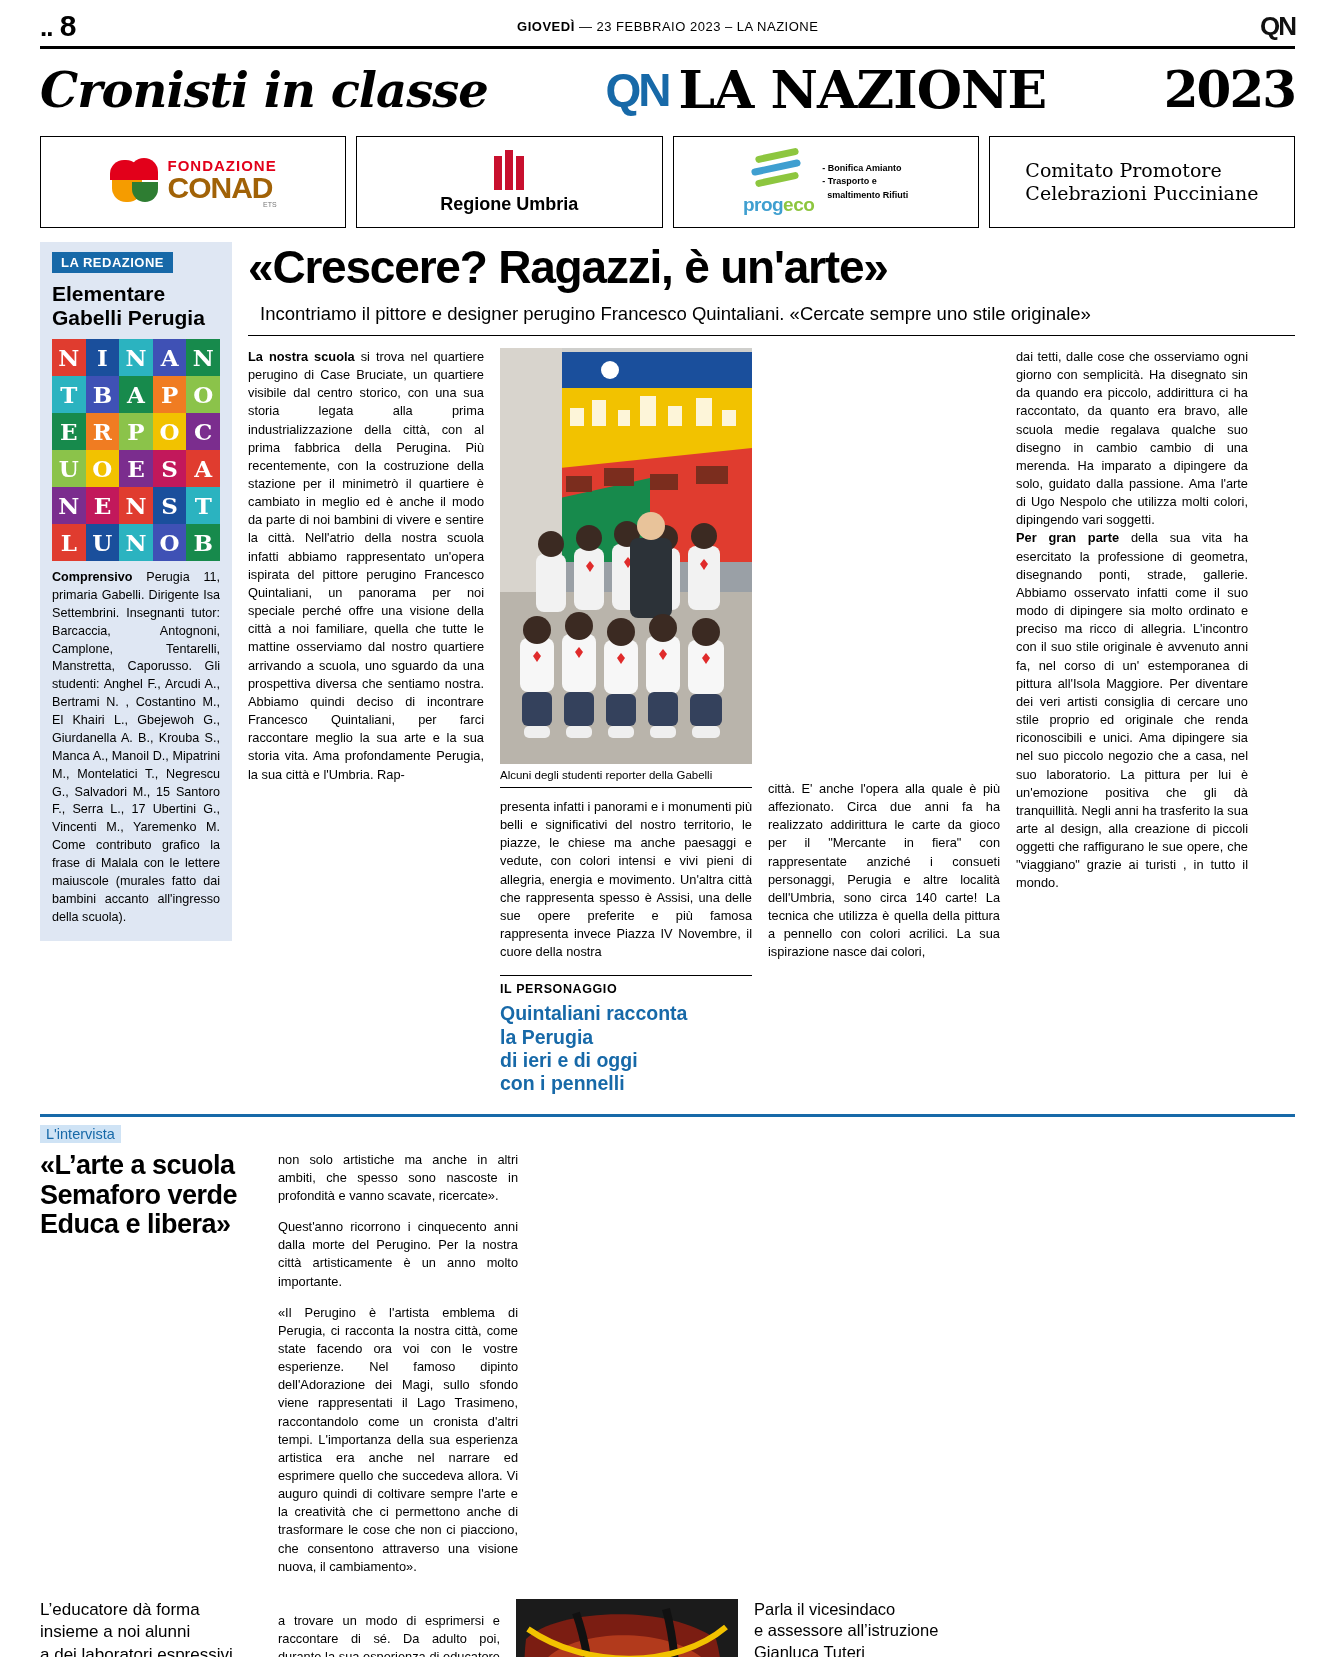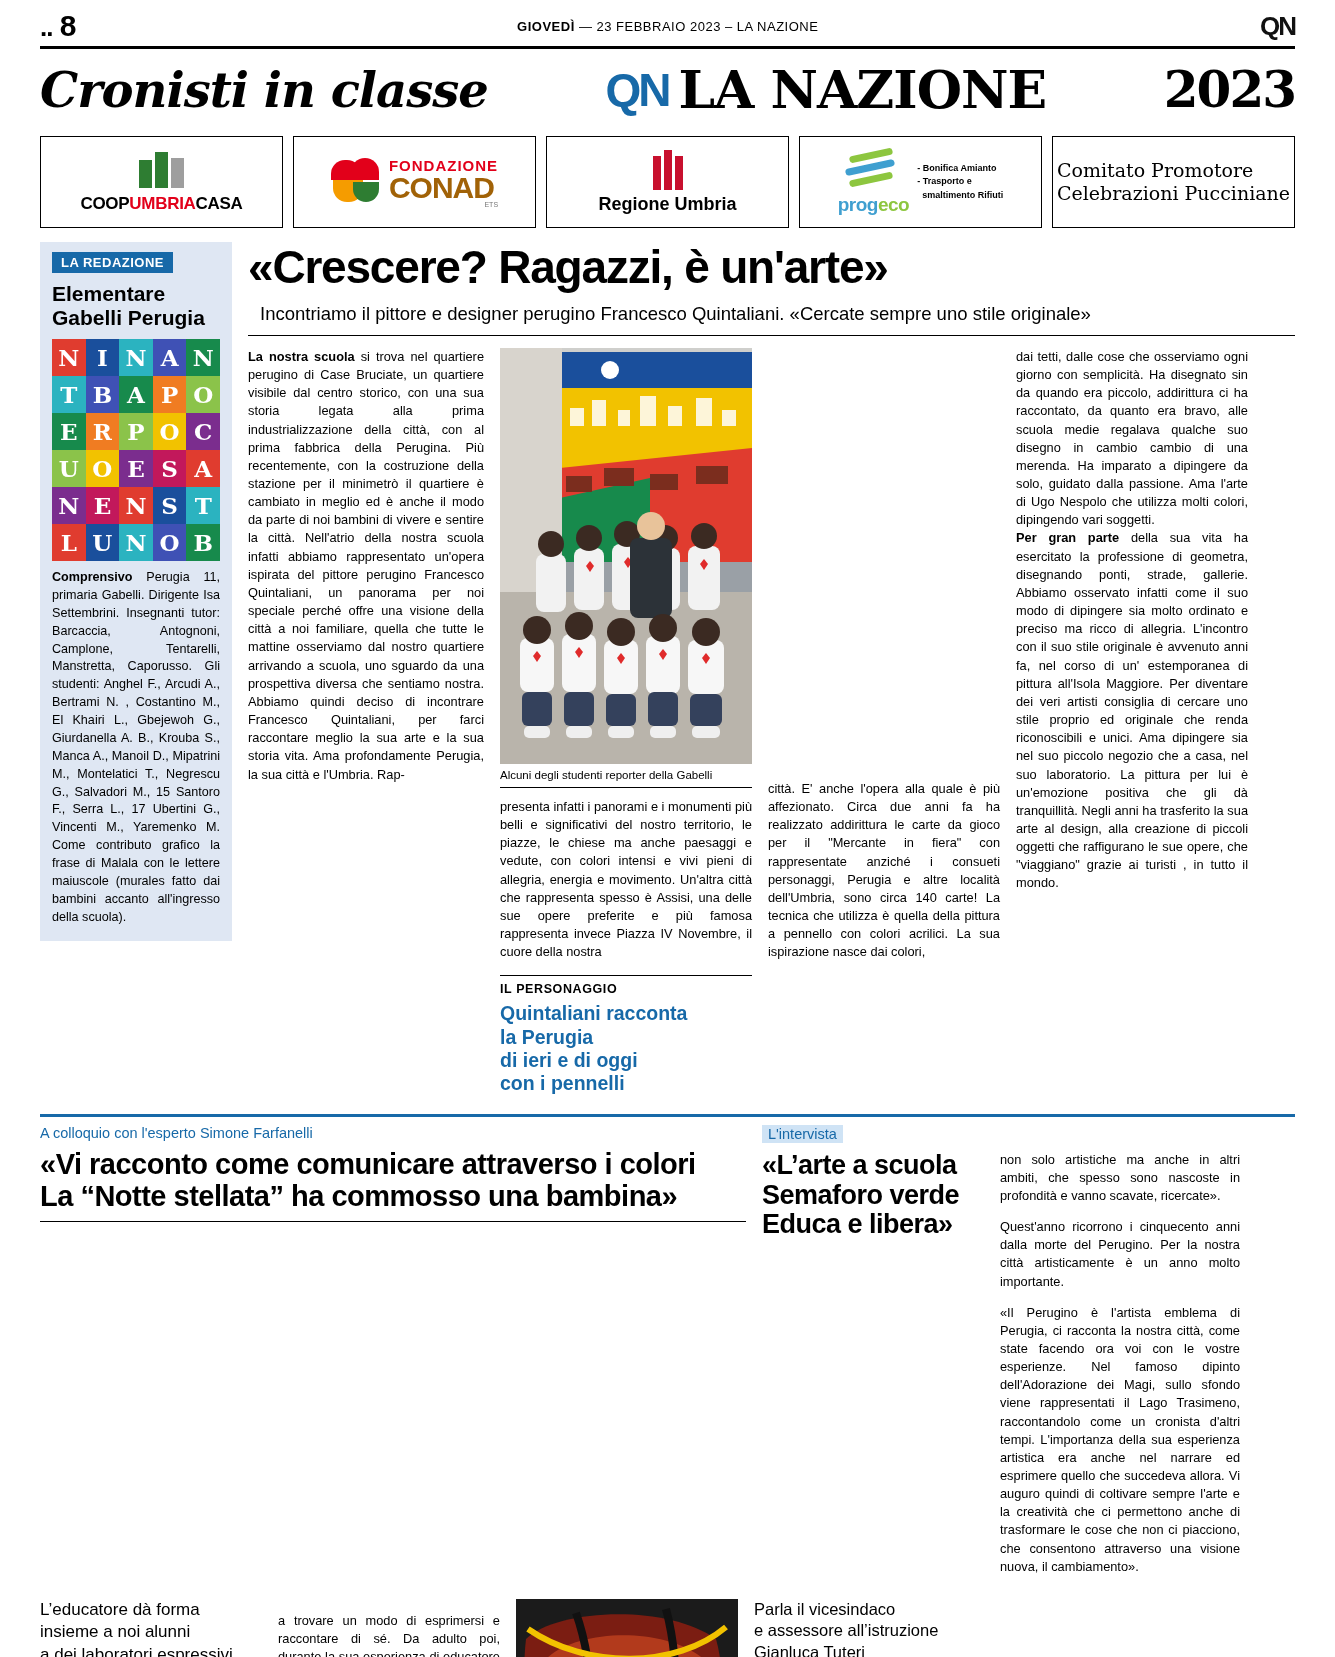--- a/index.html
+++ b/index.html
@@ -132,32 +132,20 @@
   <div class="titlerow">
     <div class="cron">Cronisti in classe</div>
     <div style="display:flex;align-items:center;">
       <div class="qn-logo">QN</div>
       <div class="lanaz">LA NAZIONE</div>
     </div>
     <div class="year">2023</div>
   </div>
 
   <div class="sponsors">
-    <div class="sbox w1">
-      <div style="display:flex;flex-direction:column;align-items:center;gap:6px;">
-        <div class="bars">
-            <i></i>
-            <i></i>
-            <i></i>
-          </div>
-        <div class="coop-txt">
-          <span>COOP</span><span class="o">UMBRIA</span><span>CASA</span>
-        </div>
-      </div>
-    </div>
     <div class="sbox w1">
       <div class="conad-w">
         <div class="conad-mark">
             <div class="c1"></div>
             <div class="c2"></div>
             <div class="c3"></div>
             <div class="c4"></div>
           </div>
         <div>
           <div class="conad-t1">FONDAZIONE</div>
@@ -362,25 +350,20 @@
         </div>
 
       </div>
     </div>
   </div>
 
   <div class="lower">
     <div class="lower-top-rule"></div>
 
     <div class="lower-head">
-      <div style="width:706px;">
-        <div class="kicker">A colloquio con l'esperto Simone Farfanelli</div>
-        <h2>«Vi racconto come comunicare attraverso i colori<br>La “Notte stellata” ha commosso una bambina»</h2>
-        <div class="lower-rule"></div>
-      </div>
       <div style="width:222px;">
         <span class="kicker box">L'intervista</span>
         <h2 class="small">«L’arte a scuola<br>Semaforo verde<br>Educa e libera»</h2>
       </div>
       <div style="width:240px;">
         <p class="qa" style="margin-top:26px;">non solo artistiche ma anche in altri ambiti, che spesso sono nascoste in profondità e vanno scavate, ricercate».</p>
         <p class="qa" style="margin-top:0;"><b>Quest'anno ricorrono i cinquecento anni dalla morte del Perugino. Per la nostra città artisticamente è un anno molto importante.</b></p>
         <p class="qa" style="margin-top:0;">«Il Perugino è l'artista emblema di Perugia, ci racconta la nostra città, come state facendo ora voi con le vostre esperienze. Nel famoso dipinto dell'Adorazione dei Magi, sullo sfondo viene rappresentati il Lago Trasimeno, raccontandolo come un cronista d'altri tempi. L'importanza della sua esperienza artistica era anche nel narrare ed esprimere quello che succedeva allora. Vi auguro quindi di coltivare sempre l'arte e la creatività che ci permettono anche di trasformare le cose che non ci piacciono, che consentono attraverso una visione nuova, il cambiamento».</p>
       </div>
     </div>

